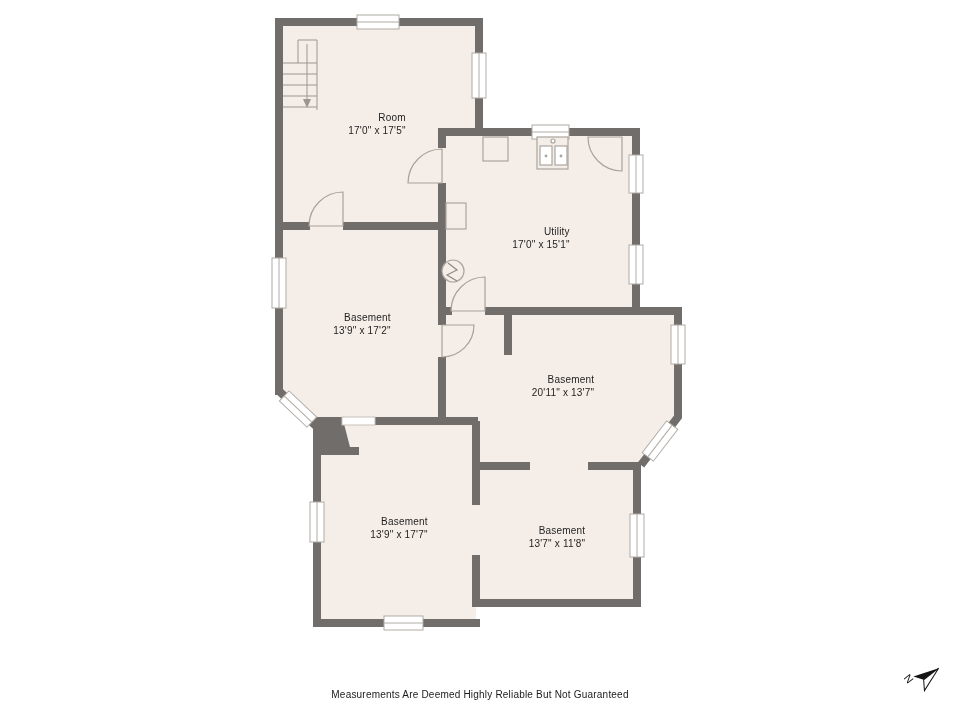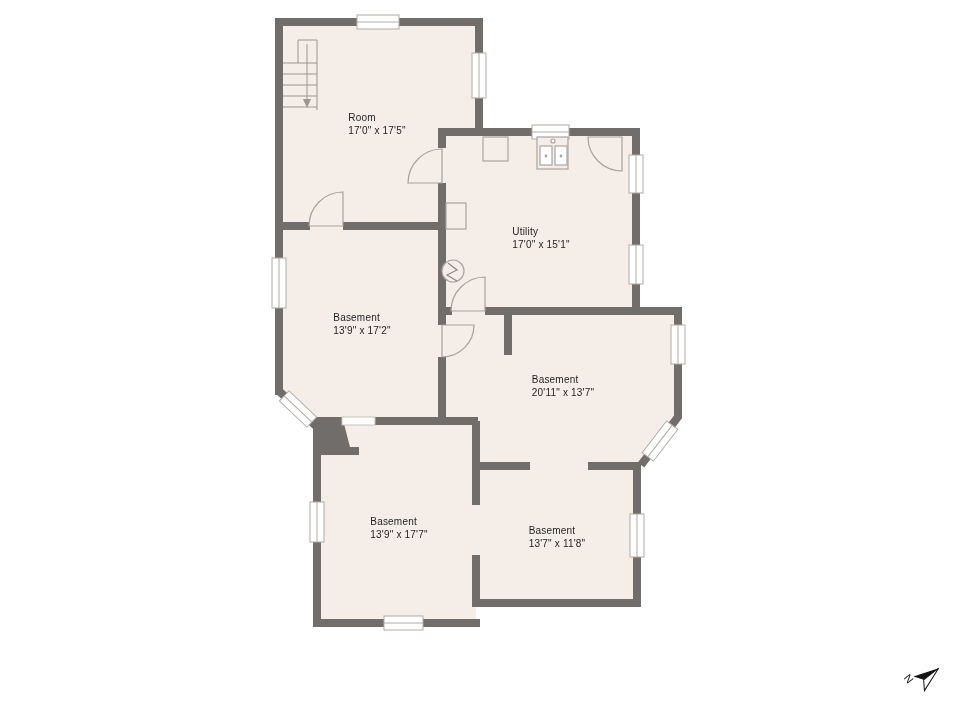--- a/index.html
+++ b/index.html
@@ -3,21 +3,21 @@
 <meta charset="utf-8">
 <style>
   html,body{margin:0;padding:0;background:#ffffff;}
   #canvas{
     position:relative;width:960px;height:720px;background:#ffffff;overflow:hidden;
     font-family:"Liberation Sans",sans-serif;
   }
   #plan-svg{position:absolute;left:0;top:0;}
   .room-label{
     position:absolute;transform:translate(-50%,-50%);
-    text-align:left;white-space:nowrap;color:#1f1f1f;
+    text-align:right;white-space:nowrap;color:#1f1f1f;
     font-size:10px;line-height:13px;letter-spacing:.2px;
   }
   .room-label .dims{display:block;}
   #footer-disclaimer{
     position:absolute;left:480px;top:694px;transform:translate(-50%,-50%);
     font-size:10px;color:#1b1b1b;letter-spacing:.2px;white-space:nowrap;
   }
 </style>
 </head>
 <body>
@@ -165,13 +165,14 @@
   </div>
   <div class="room-label" style="left:399px;top:528px;">
     <span>Basement</span>
     <span class="dims">13'9" x 17'7"</span>
   </div>
   <div class="room-label" style="left:557px;top:537px;">
     <span>Basement</span>
     <span class="dims">13'7" x 11'8"</span>
   </div>
 
+  <div id="footer-disclaimer">Measurements Are Deemed Highly Reliable But Not Guaranteed</div>
 </div>
 
 </body></html>

